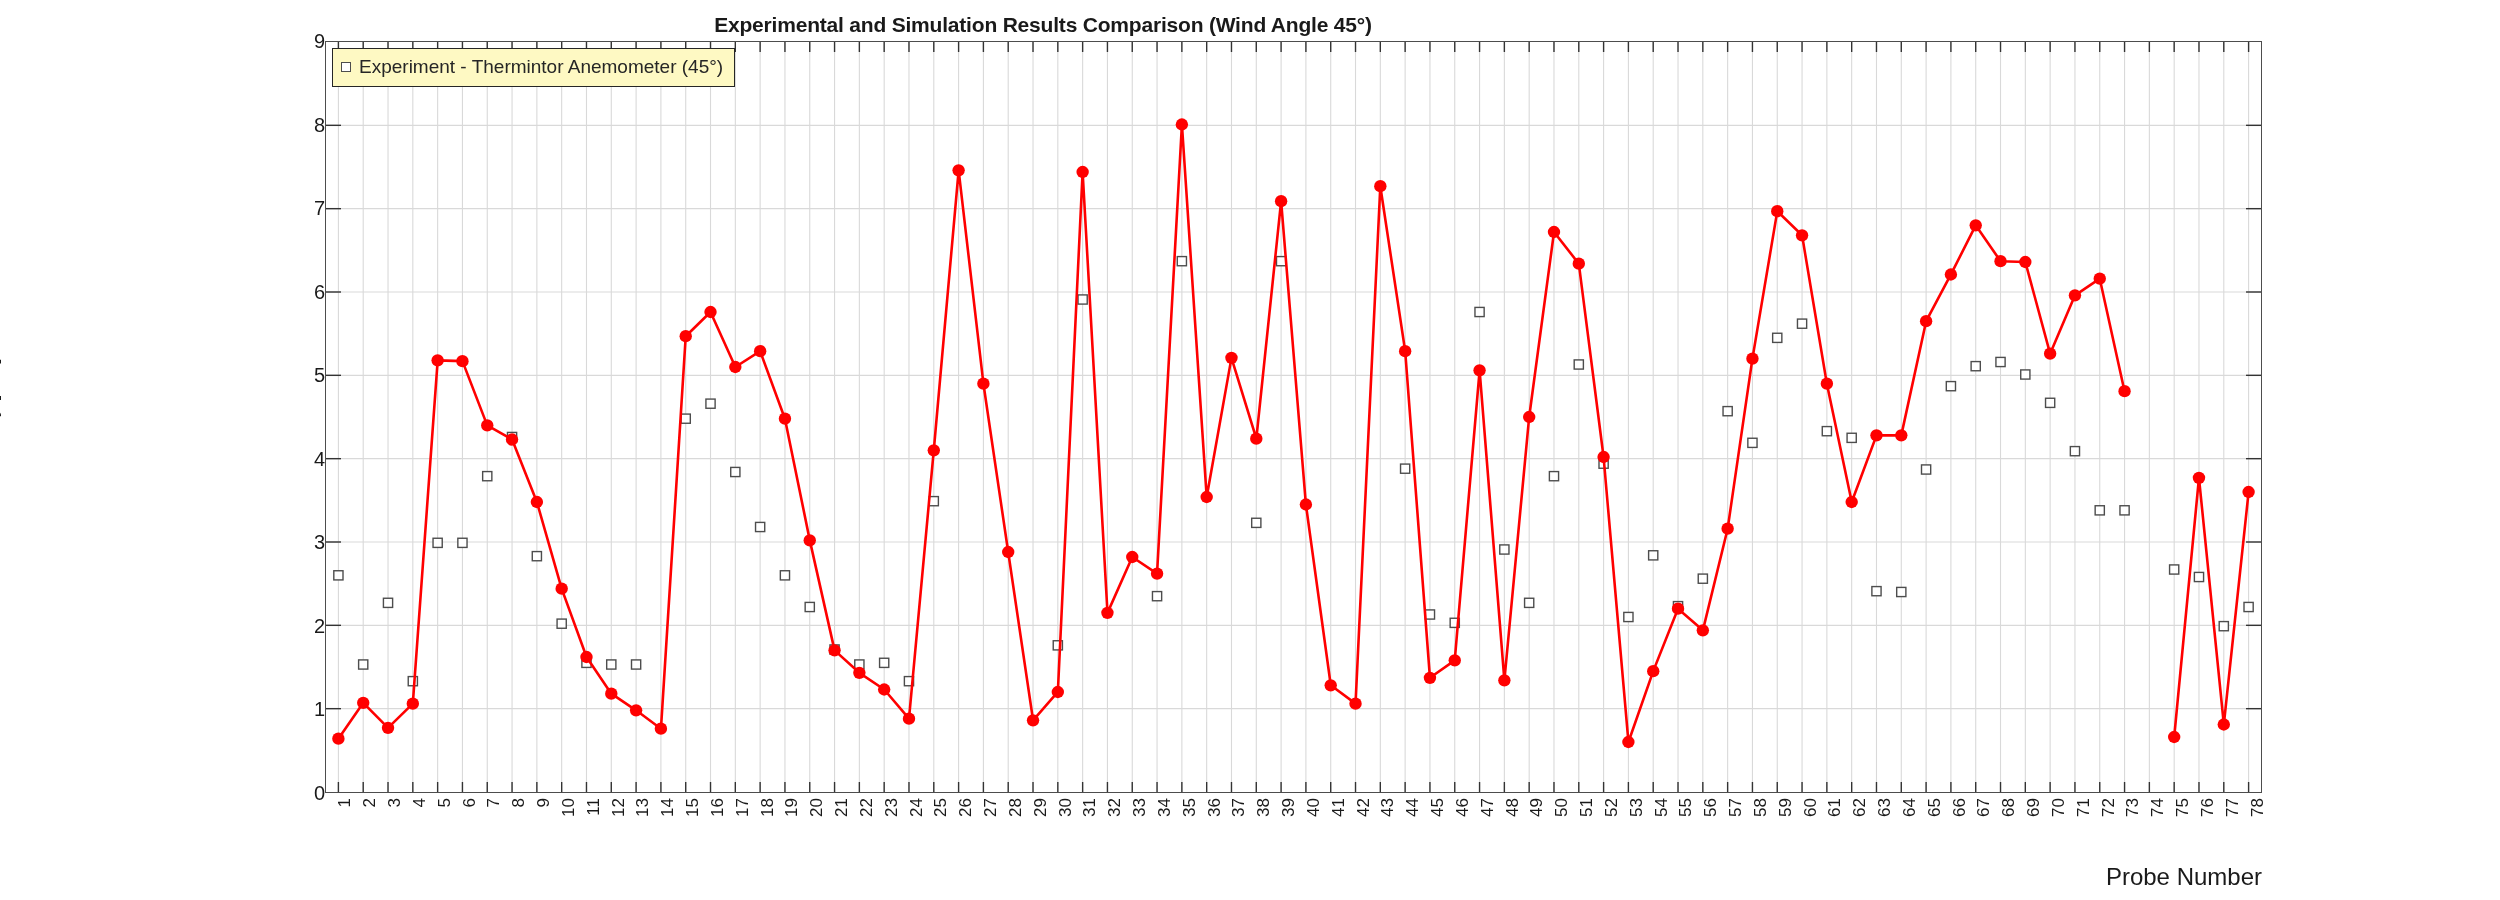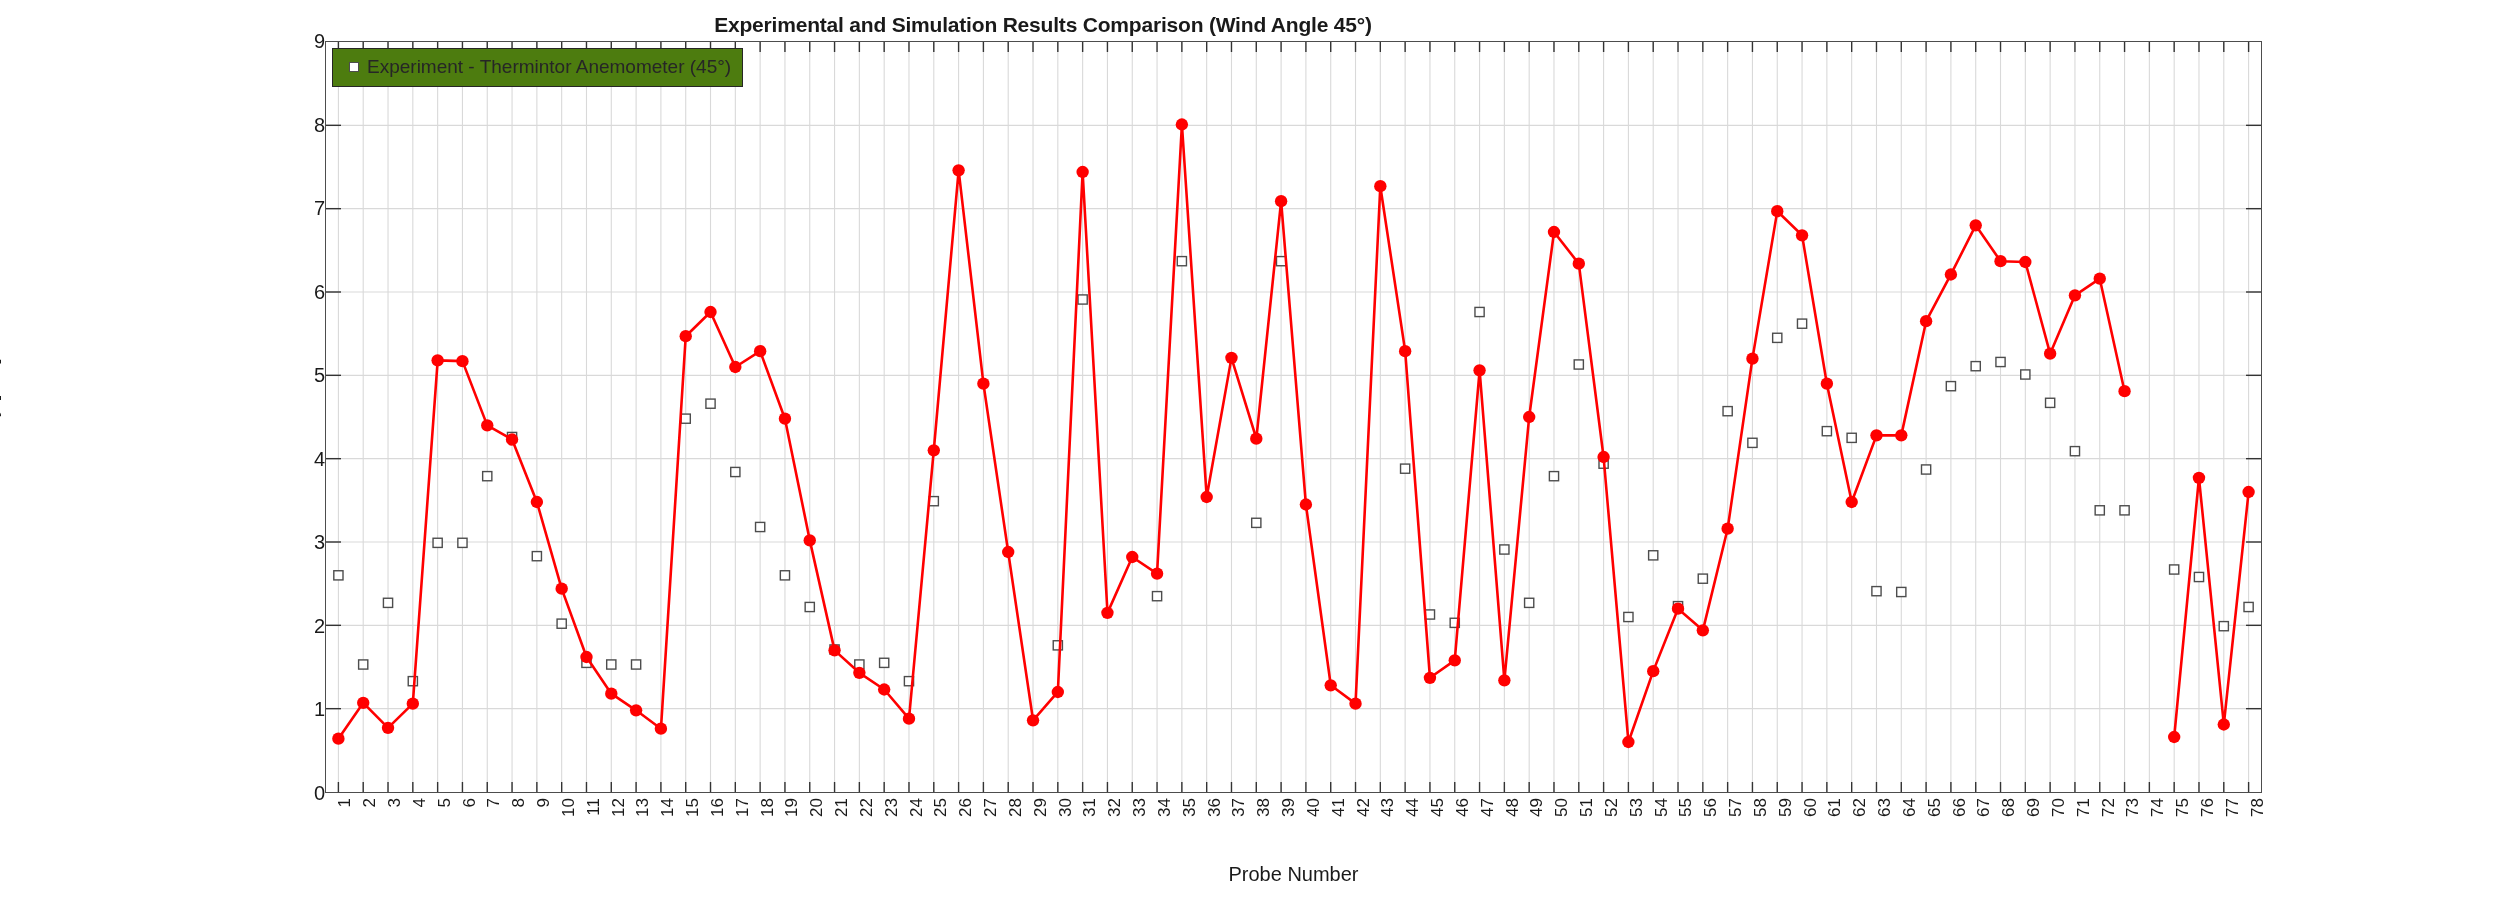--- a/index.html
+++ b/index.html
@@ -45,28 +45,28 @@
 
   
   .xtick{
     position:absolute;top:798px;
     font-size:17px;color:#1a1a1a;white-space:nowrap;
     transform-origin:left top;
     transform:rotate(-90deg) translate(-100%,-50%);
   }
   #x-axis-title{
     position:absolute;left:325px;top:863px;width:1937px;
-    text-align:center;font-size:20px;color:#1a1a1a;
+    text-align:right;font-size:24px;color:#1a1a1a;
   }
 
   
   #legend{
     position:absolute;left:332px;top:48px;
-    border:1.3px solid #262626;background:#4d7c0f;
-    padding:5px 11px 6px 8px;line-height:1.18;
+    border:1.3px solid #262626;background:#fef9c3;
+    padding:5px 11px 6px 0;line-height:1.18;
     z-index:40;
   }
   .legend-row{display:flex;align-items:center;height:26px;}
   .legend-key{width:26px;display:flex;align-items:center;justify-content:center;}
   .legend-sq{width:8px;height:8px;border:1.2px solid #4d4d4d;background:#fff;}
   .legend-dot{width:12px;height:12px;border-radius:50%;background:#ff0000;}
   .legend-label{font-size:19px;color:#262626;white-space:nowrap;}
 </style>
 </head>
 <body>

